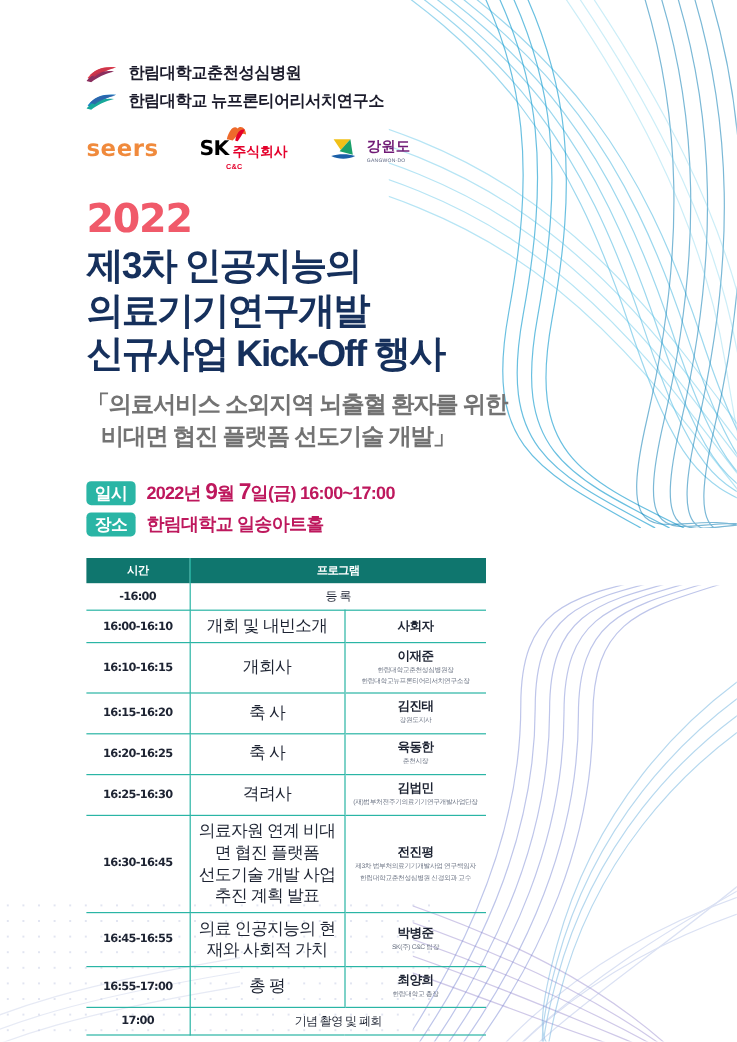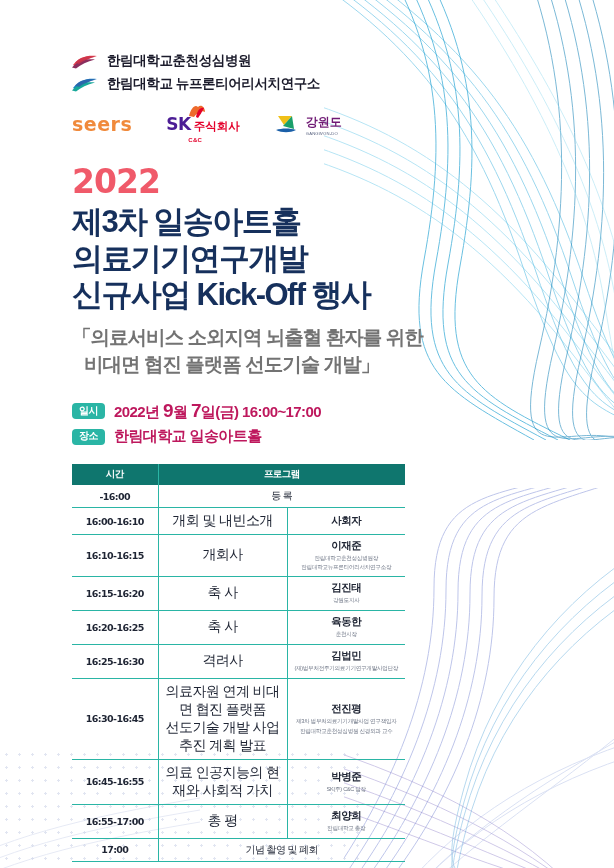--- a/index.html
+++ b/index.html
@@ -31,40 +31,40 @@
 
   
   .host-block { padding-top:52px; }
   .host-row { display:flex; align-items:center; gap:9px; margin-bottom:5px; }
   .host-name { font-size:13.5px; font-weight:bold; color:#1b1b2b; letter-spacing:-.4px; }
   .swoosh { width:26px; height:15px; flex:0 0 26px; }
 
   .partner-row { display:flex; align-items:center; gap:34px; margin-top:16px; height:30px; }
   .logo-seers { font-size:19px; font-weight:bold; color:#f08a3c; letter-spacing:.5px; font-family:"DejaVu Sans",sans-serif; }
   .logo-sk { display:flex; align-items:flex-end; gap:3px; position:relative; }
-  .logo-sk .sk { font-size:17px; font-weight:bold; color:#4c1d95; font-family:"DejaVu Sans",sans-serif; letter-spacing:-.5px; }
+  .logo-sk .sk { font-size:17px; font-weight:bold; color:#000000; font-family:"DejaVu Sans",sans-serif; letter-spacing:-.5px; }
   .logo-sk .kr { font-size:11.5px; font-weight:bold; color:#e4002b; }
   .logo-sk .cc { position:absolute; bottom:-9px; left:22px; font-size:6px; color:#e4002b; font-weight:bold; letter-spacing:.3px; }
   .logo-gw { display:flex; align-items:center; gap:6px; }
   .logo-gw .gwtxt { font-size:12px; font-weight:bold; color:#701a75; }
   .logo-gw .gwsub { font-size:4.2px; color:#5a6480; display:block; letter-spacing:.2px; }
 
   
   .year { font-size:33px; font-weight:bold; color:#f05a6a; letter-spacing:-1px; margin-top:26px; line-height:1; font-family:"DejaVu Sans",sans-serif; }
   .title-main { margin-top:6px; }
   .title-line { font-size:31px; font-weight:bold; color:#16305c; letter-spacing:-1.6px; line-height:1.18; }
 
   .subtitle { margin-top:10px; color:#737373; font-size:19.5px; font-weight:bold; letter-spacing:-1px; line-height:1.4; }
   .subtitle .l2 { padding-left:12px; display:block; }
 
   
   .meta { margin-top:22px; }
   .meta-row { display:flex; align-items:center; gap:9px; margin-bottom:5px; }
   .badge {
-    background:#2ab5a5; color:#fff; font-size:10px; font-weight:bold;
+    background:#2ab5a5; color:#fff; font-size:14px; font-weight:bold;
     border-radius:4px; padding:2.5px 7px 3.5px; letter-spacing:-.5px; line-height:1;
   }
   .meta-text { font-size:15px; font-weight:bold; color:#be185d; letter-spacing:-.6px; }
   .meta-text .big { font-size:19px; }
 
   
   .prog { margin-top:18px; width:333px; border-collapse:collapse; }
   .prog th, .prog td {
     border-bottom:1px solid #2ab5a5;
     text-align:center; vertical-align:middle;
@@ -217,21 +217,21 @@
       </svg>
       <span>
         <span class="gwtxt">강원도</span>
         <span class="gwsub">GANGWON-DO</span>
       </span>
     </span>
   </div>
 
   <div class="year">2022</div>
   <div class="title-main">
-    <div class="title-line">제3차 일송아트홀</div>
+    <div class="title-line">제3차 인공지능의</div>
     <div class="title-line">의료기기연구개발</div>
     <div class="title-line">신규사업 Kick-Off 행사</div>
   </div>
 
   <div class="subtitle">
     <span class="l1">「의료서비스 소외지역 뇌출혈 환자를 위한</span>
     <span class="l2">비대면 협진 플랫폼 선도기술 개발」</span>
   </div>
 
   <div class="meta">

